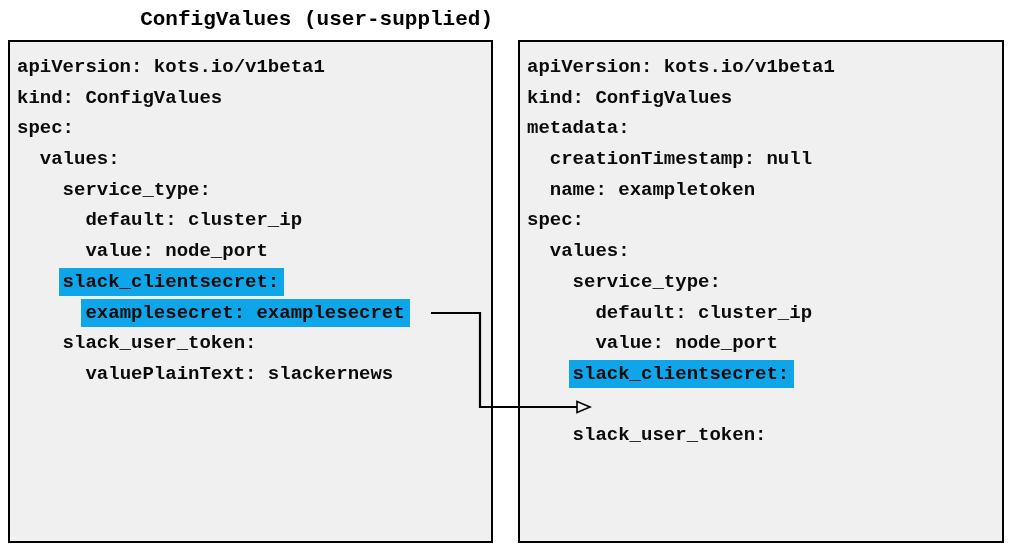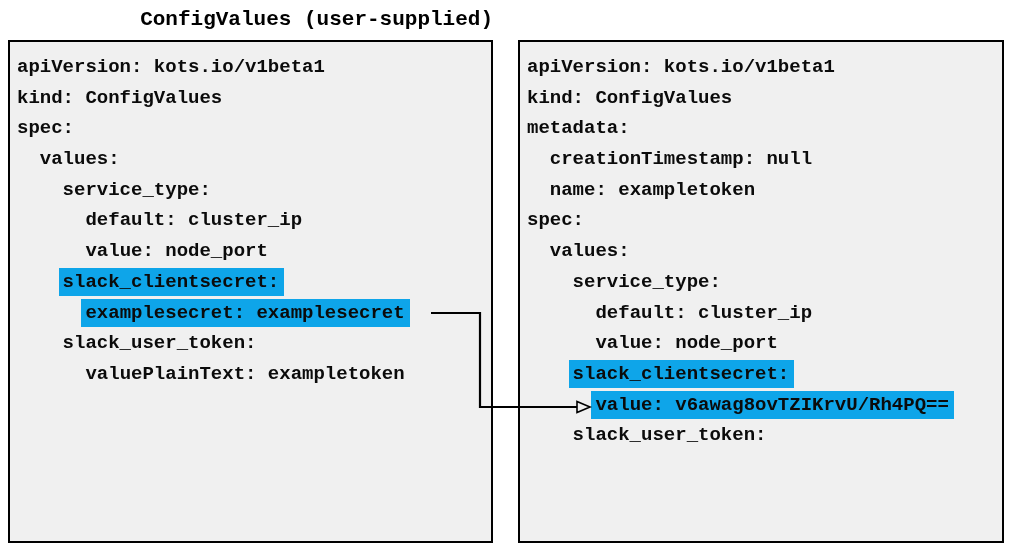--- a/index.html
+++ b/index.html
@@ -74,36 +74,36 @@
       <div class="code-line"><span></span><span>apiVersion: kots.io/v1beta1</span></div>
       <div class="code-line"><span></span><span>kind: ConfigValues</span></div>
       <div class="code-line"><span></span><span>spec:</span></div>
       <div class="code-line"><span>  </span><span>values:</span></div>
       <div class="code-line"><span>    </span><span>service_type:</span></div>
       <div class="code-line"><span>      </span><span>default: cluster_ip</span></div>
       <div class="code-line"><span>      </span><span>value: node_port</span></div>
       <div class="code-line"><span>    </span><span class="hl">slack_clientsecret:</span></div>
       <div class="code-line"><span>      </span><span class="hl">examplesecret: examplesecret</span></div>
       <div class="code-line"><span>    </span><span>slack_user_token:</span></div>
-      <div class="code-line"><span>      </span><span>valuePlainText: exampletoken</span></div>
+      <div class="code-line"><span>      </span><span>valuePlainText: slackernews</span></div>
     </div>
 
   <div class="codebox right">
       <div class="code-line"><span></span><span>apiVersion: kots.io/v1beta1</span></div>
       <div class="code-line"><span></span><span>kind: ConfigValues</span></div>
       <div class="code-line"><span></span><span>metadata:</span></div>
       <div class="code-line"><span>  </span><span>creationTimestamp: null</span></div>
       <div class="code-line"><span>  </span><span>name: exampletoken</span></div>
       <div class="code-line"><span></span><span>spec:</span></div>
       <div class="code-line"><span>  </span><span>values:</span></div>
       <div class="code-line"><span>    </span><span>service_type:</span></div>
       <div class="code-line"><span>      </span><span>default: cluster_ip</span></div>
       <div class="code-line"><span>      </span><span>value: node_port</span></div>
       <div class="code-line"><span>    </span><span class="hl">slack_clientsecret:</span></div>
-      <div class="code-line"><span>      </span><span class="hl">value: v6awag8ovTZIKrvU/Rh4PQ==</span></div>
+      <div class="code-line"><span>      </span></div>
       <div class="code-line"><span>    </span><span>slack_user_token:</span></div>
       <div class="code-line"><span>      </span></div>
     </div>
 
   <svg class="arrow-overlay" viewBox="0 0 1019 559" xmlns="http://www.w3.org/2000/svg">
     <path d="M 431 313 H 480 V 407 H 577" fill="none" stroke="#000000" stroke-width="2.2"></path>
     <polygon points="577,401.5 590,407 577,412.5" fill="#f0f0f0" stroke="#000000" stroke-width="1.6"></polygon>
   </svg>
 
 </div>

